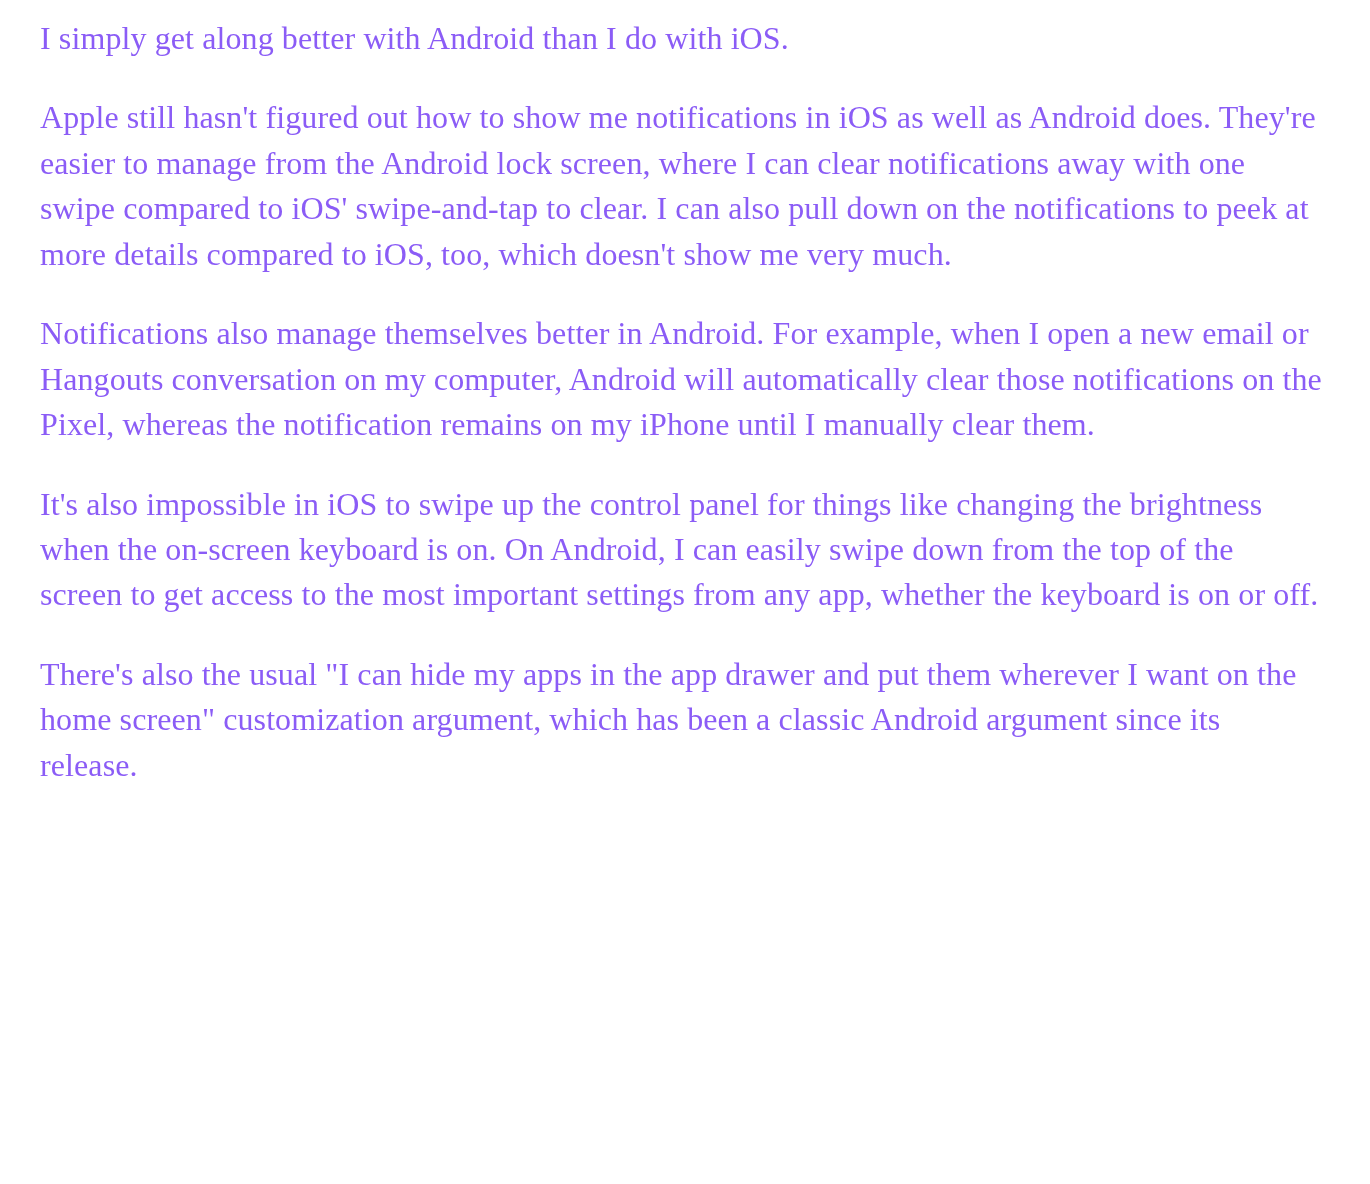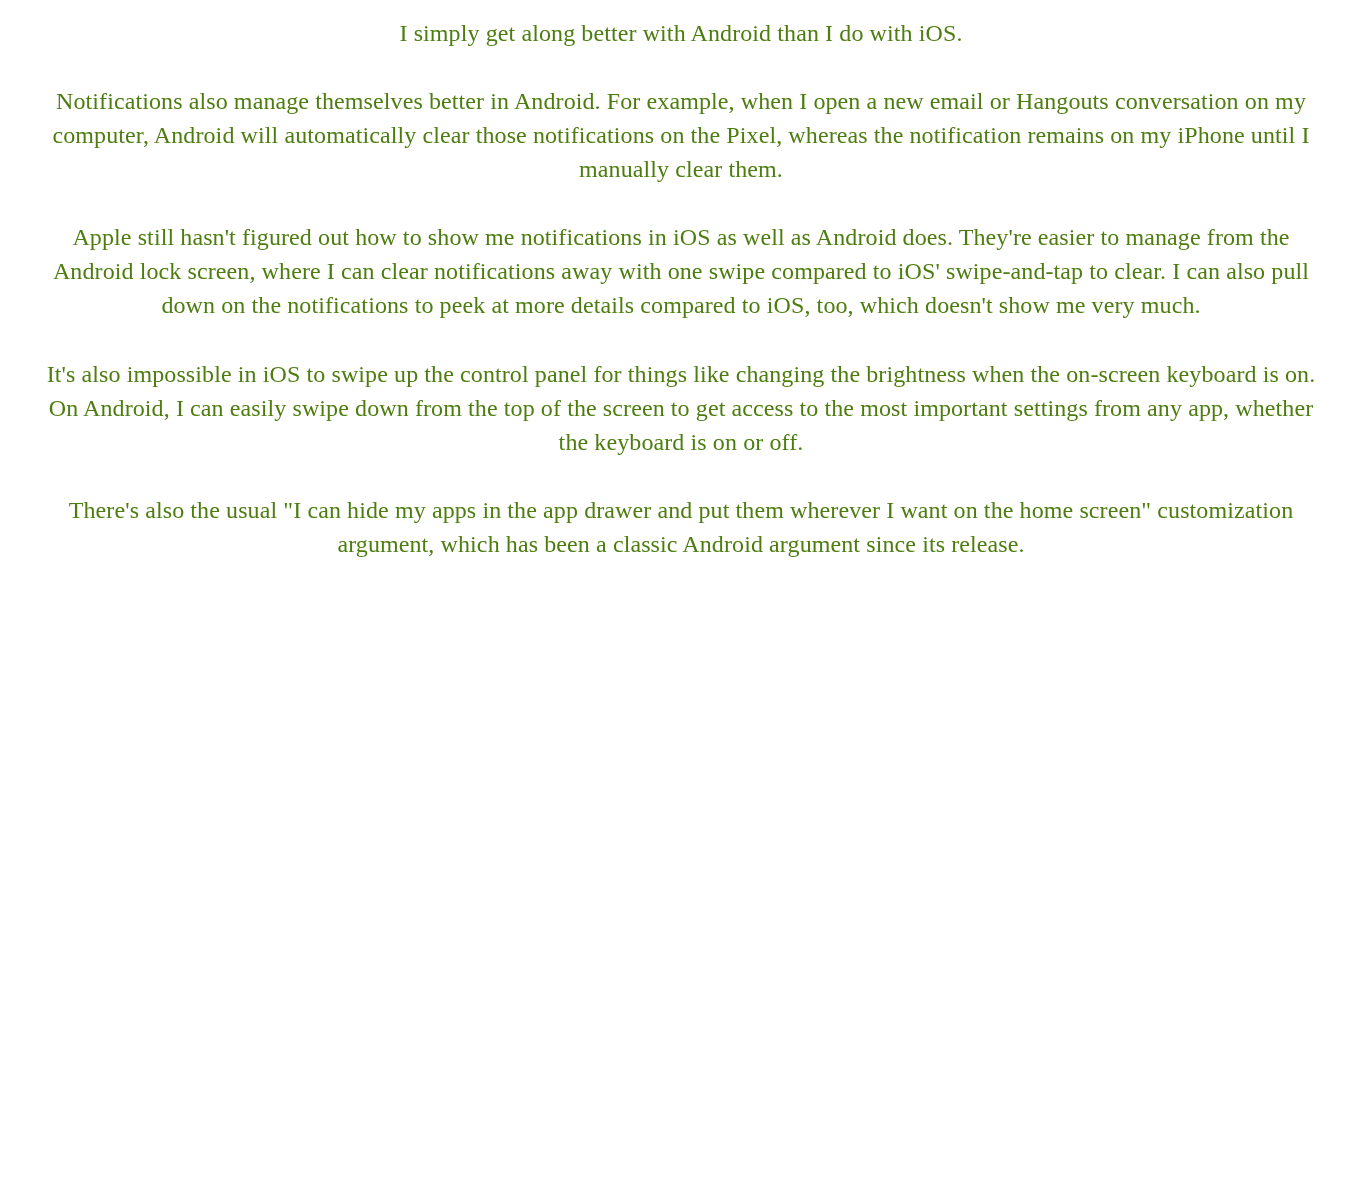--- a/index.html
+++ b/index.html
@@ -11,33 +11,33 @@
     width: 1370px;
     min-height: 1184px;
     font-family: "Liberation Serif", "DejaVu Serif", serif;
     color: #111111;
   }
   .article {
     padding: 16px 48px 20px 40px;
     box-sizing: border-box;
   }
   .para {
-    font-size: 24px;
+    font-size: 32px;
     line-height: 1.42;
     margin: 0 0 34px 0;
-    text-align: center;
+    text-align: left;
     letter-spacing: 0.1px;
-    color: #4d7c0f;
+    color: #8b5cf6;
   }
   .para:last-child {
     margin-bottom: 0;
   }
 </style>
 </head>
 <body>
 
 <div class="article">
   <p class="para">I simply get along better with Android than I do with iOS.</p>
+  <p class="para">Apple still hasn't figured out how to show me notifications in iOS as well as Android does. They're easier to manage from the Android lock screen, where I can clear notifications away with one swipe compared to iOS' swipe-and-tap to clear. I can also pull down on the notifications to peek at more details compared to iOS, too, which doesn't show me very much.</p>
   <p class="para">Notifications also manage themselves better in Android. For example, when I open a new email or Hangouts conversation on my computer, Android will automatically clear those notifications on the Pixel, whereas the notification remains on my iPhone until I manually clear them.</p>
-  <p class="para">Apple still hasn't figured out how to show me notifications in iOS as well as Android does. They're easier to manage from the Android lock screen, where I can clear notifications away with one swipe compared to iOS' swipe-and-tap to clear. I can also pull down on the notifications to peek at more details compared to iOS, too, which doesn't show me very much.</p>
   <p class="para">It's also impossible in iOS to swipe up the control panel for things like changing the brightness when the on-screen keyboard is on. On Android, I can easily swipe down from the top of the screen to get access to the most important settings from any app, whether the keyboard is on or off.</p>
   <p class="para">There's also the usual "I can hide my apps in the app drawer and put them wherever I want on the home screen" customization argument, which has been a classic Android argument since its release.</p>
 </div>
 
 </body></html>

